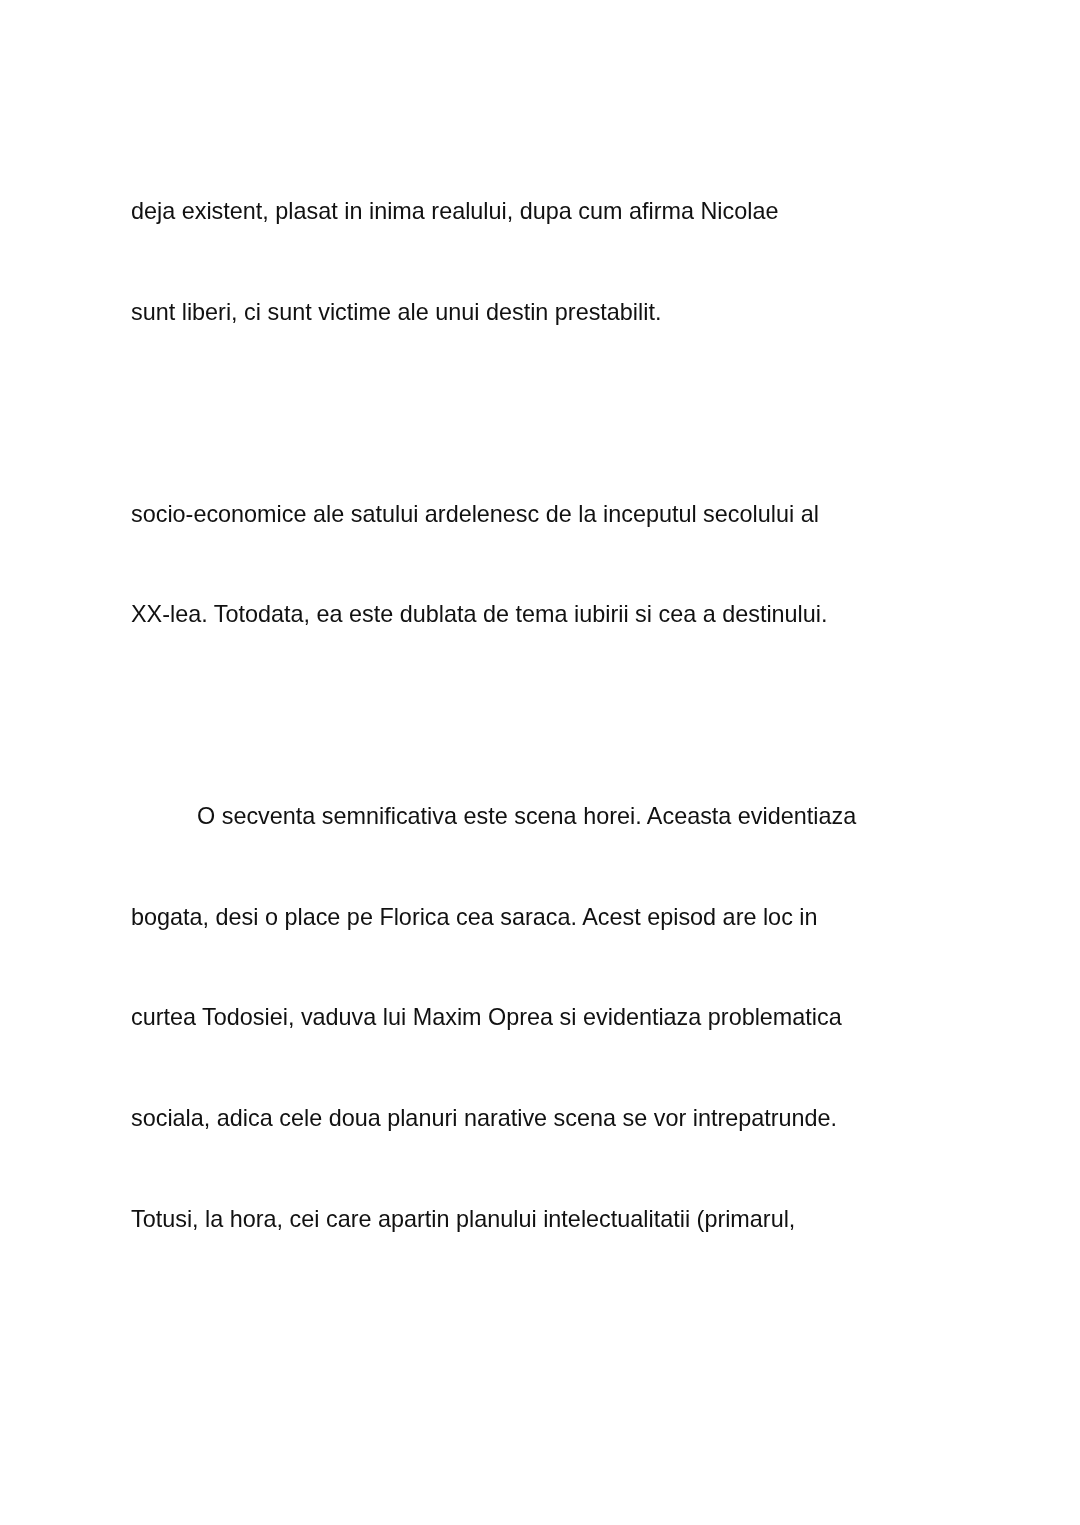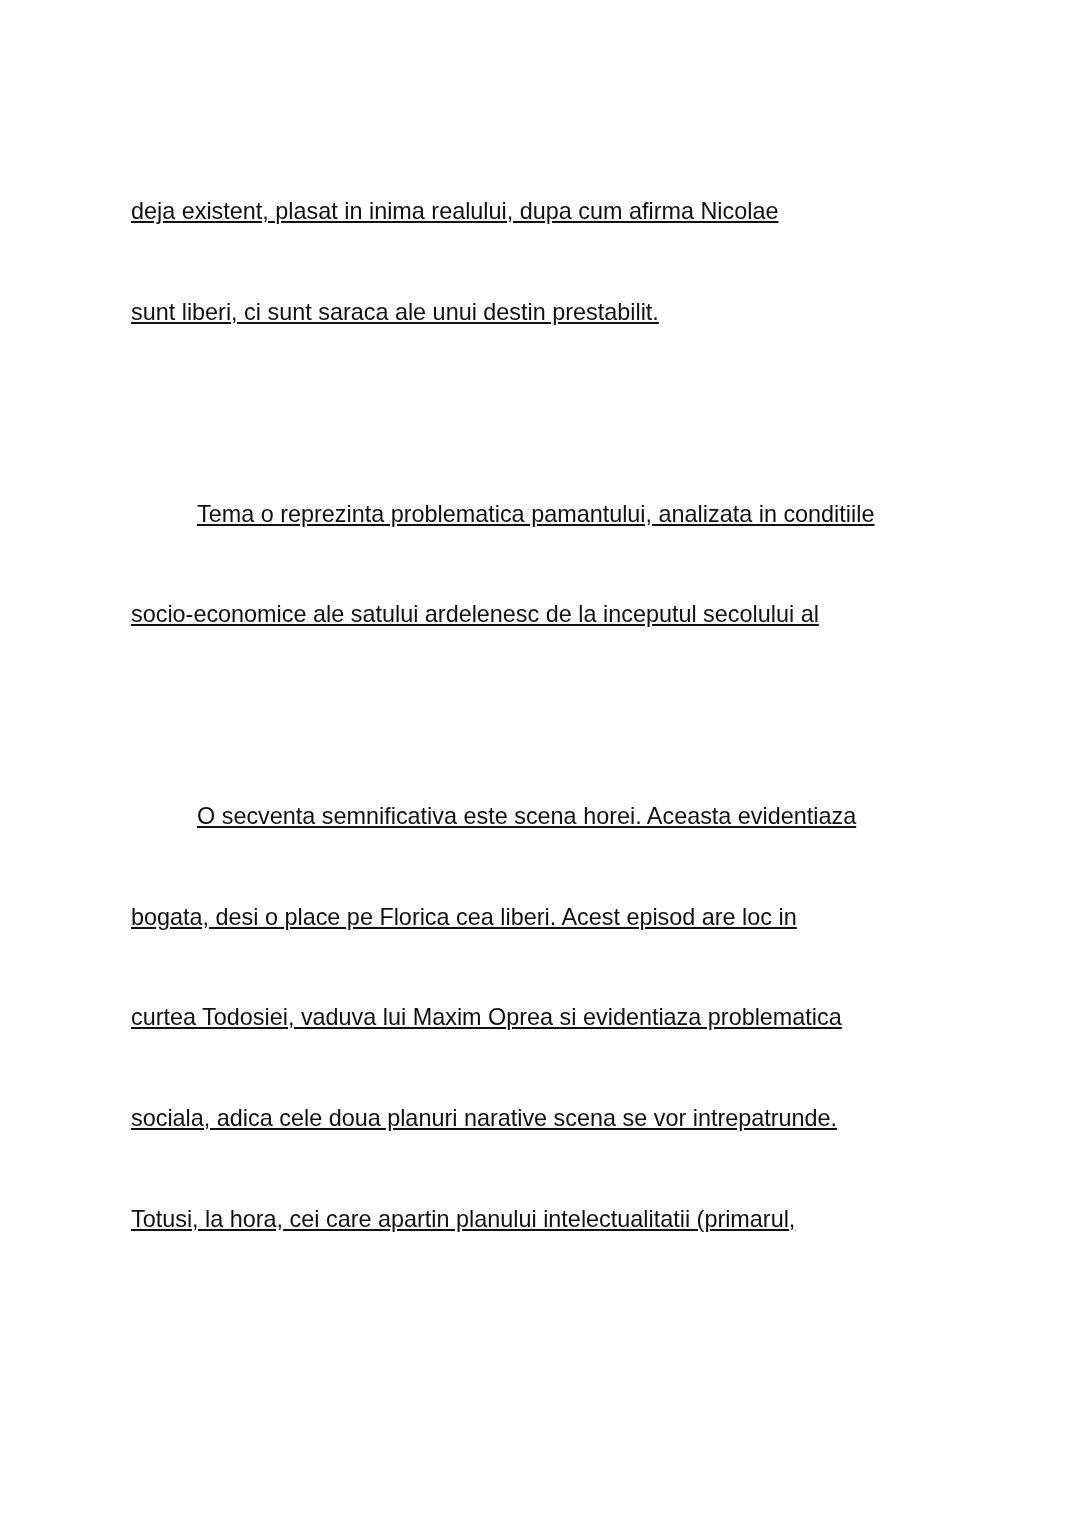--- a/index.html
+++ b/index.html
@@ -23,45 +23,44 @@
       line-height: 33.6px;
       color: #111111;
     }
     .para {
       margin: 0 0 33.6px 0;
       white-space: pre-wrap;
     }
     .line {
       display: block;
       white-space: nowrap;
-      text-decoration: underline;
     }
     .indent {
       display: inline-block;
       width: 66px;
     }
   </style>
 </head>
 <body>
 
 <div class="page">
 
   <div class="para">
     <span class="line">deja existent, plasat in inima realului, dupa cum afirma Nicolae</span>
-    <span class="line">sunt liberi, ci sunt saraca ale unui destin prestabilit.</span>
+    <span class="line">sunt liberi, ci sunt victime ale unui destin prestabilit.</span>
   </div>
 
   <div class="para">
-    <span class="line"><span class="indent"></span><span>Tema o reprezinta problematica pamantului, analizata in conditiile</span></span>
     <span class="line">socio-economice ale satului ardelenesc de la inceputul secolului al</span>
+    <span class="line">XX-lea. Totodata, ea este dublata de tema iubirii si cea a destinului.</span>
   </div>
 
   <div class="para">
     <span class="line"><span class="indent"></span><span>O secventa semnificativa este scena horei. Aceasta evidentiaza</span></span>
-    <span class="line">bogata, desi o place pe Florica cea liberi. Acest episod are loc in</span>
+    <span class="line">bogata, desi o place pe Florica cea saraca. Acest episod are loc in</span>
     <span class="line">curtea Todosiei, vaduva lui Maxim Oprea si evidentiaza problematica</span>
     <span class="line">sociala, adica cele doua planuri narative scena se vor intrepatrunde.</span>
     <span class="line">Totusi, la hora, cei care apartin planului intelectualitatii (primarul,</span>
     
     
     
     
     
     
     

